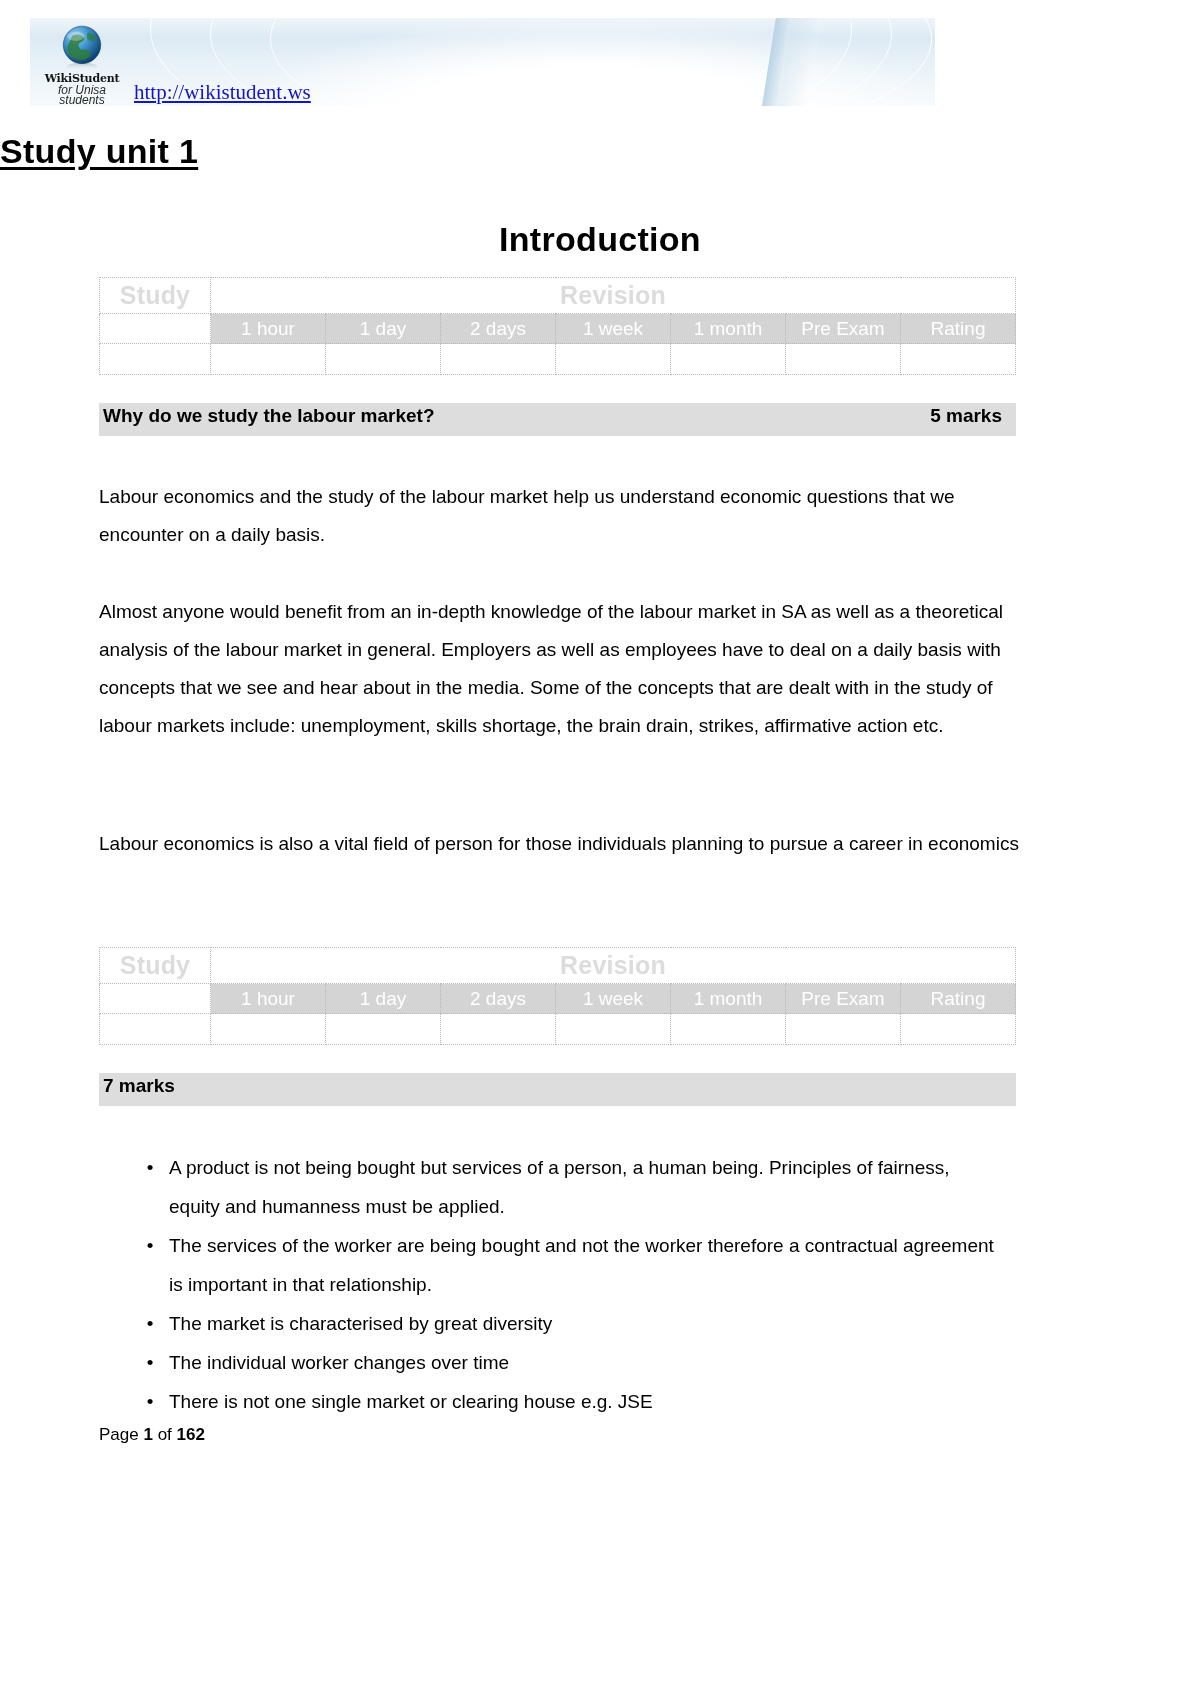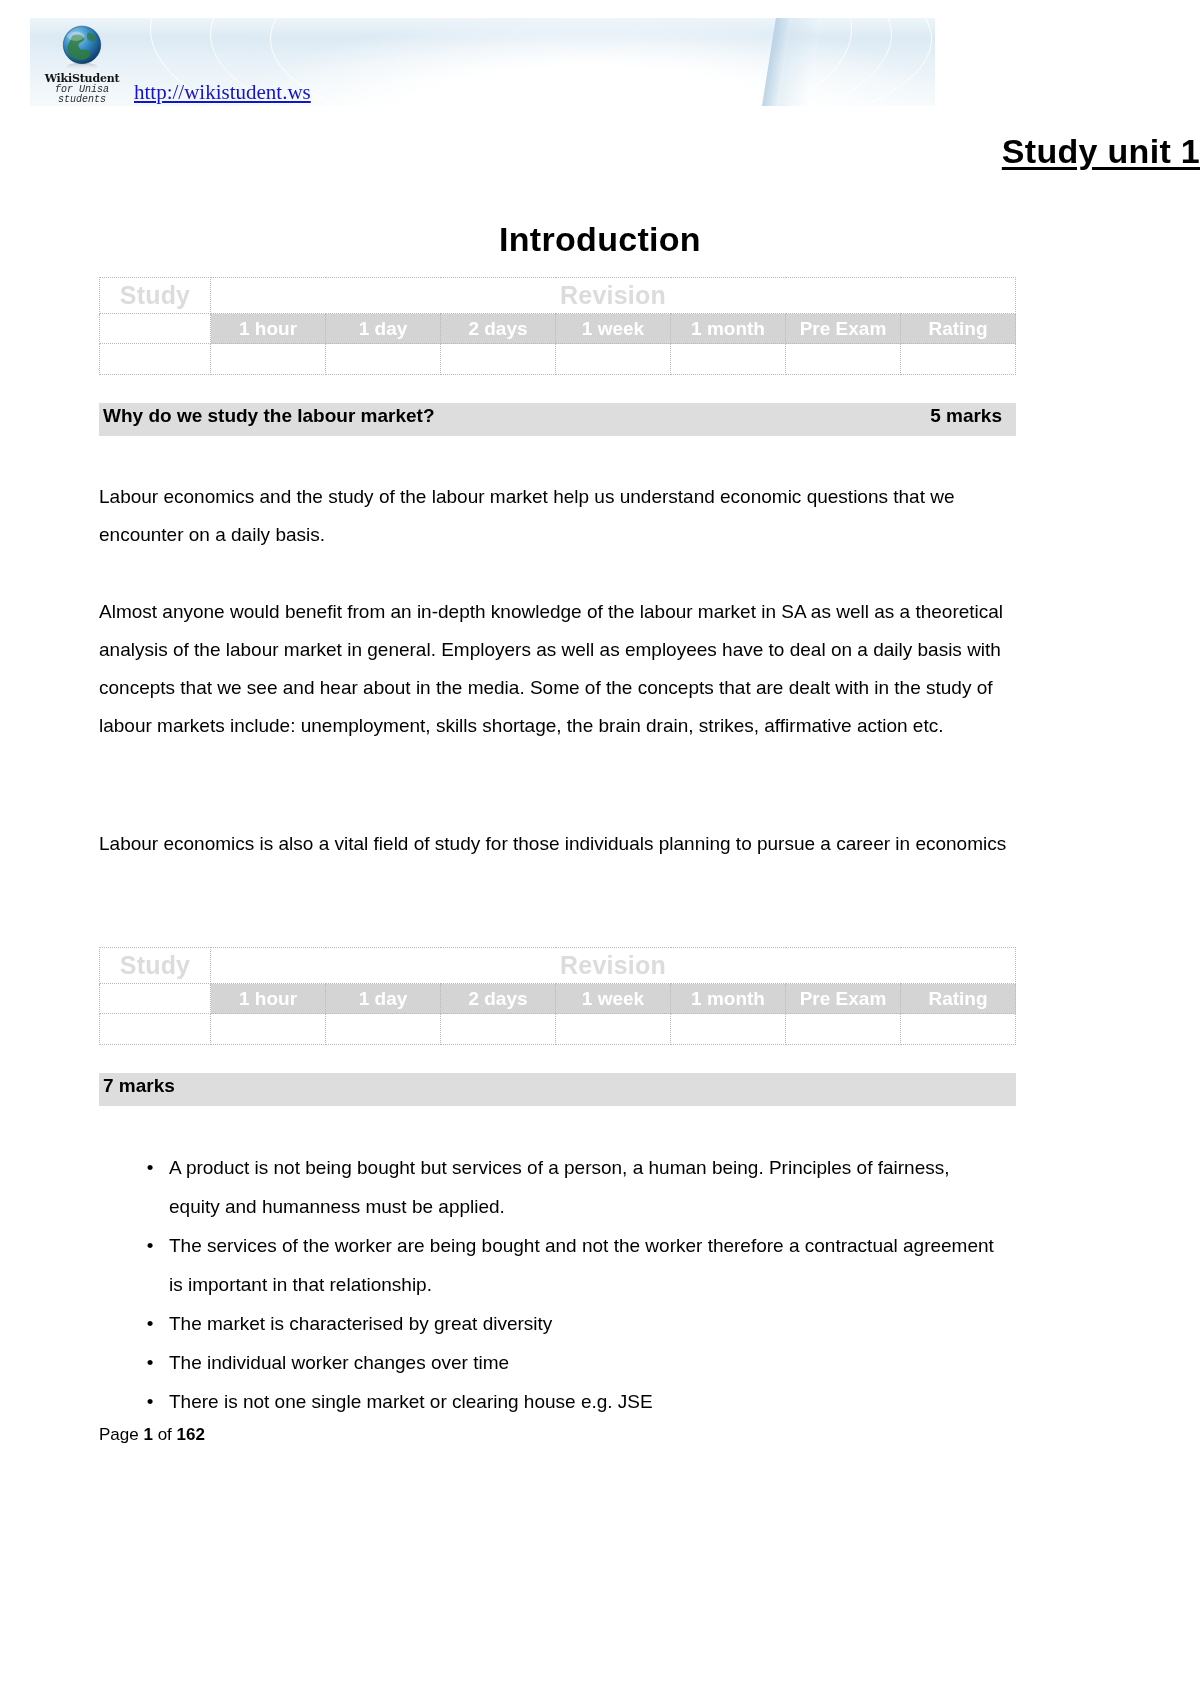--- a/index.html
+++ b/index.html
@@ -75,44 +75,44 @@
   }
   .logo-name {
     font-family: "DejaVu Serif", serif;
     font-weight: bold;
     font-size: 11px;
     line-height: 12px;
     color: #141414;
     letter-spacing: -0.2px;
   }
   .logo-sub {
-    font-family: Liberation Mono, monospace;
+    font-family: Liberation Sans, sans-serif;
     font-style: italic;
-    font-size: 10px;
+    font-size: 12px;
     line-height: 10px;
     color: #2a2a2a;
   }
   .site-url {
     position: absolute;
     left: 104px;
     top: 62px;
     font-family: "Liberation Serif", serif;
     font-size: 21px;
     color: #1414cc;
     text-decoration: underline;
     white-space: nowrap;
   }
 
   
   .doc-title {
     position: absolute;
     left: 0;
     right: 0;
     top: 132px;
-    text-align: right;
+    text-align: left;
     font-size: 34px;
     font-weight: bold;
     letter-spacing: 0.3px;
   }
   .doc-title span {
     text-decoration: underline;
     text-underline-offset: 4px;
   }
   .doc-subtitle {
     position: absolute;
@@ -145,21 +145,21 @@
     font-size: 25px;
     font-weight: bold;
     color: #dcdcdc;
     height: 35px;
     letter-spacing: 0.2px;
   }
   .study-table td.sub-head {
     background: #d4d4d4;
     color: #ffffff;
     font-size: 19px;
-    font-weight: bold;
+    font-weight: normal;
     height: 29px;
     text-align: center;
   }
   .study-table td.blank-cell {
     height: 30px;
     background: #ffffff;
   }
   .study-table td.study-blank {
     background: #ffffff;
   }
@@ -302,21 +302,21 @@
   </tbody>
     </table>
 
   <div class="q-banner" style="top:403px;">
     <div class="q-text">Why do we study the labour market?</div>
     <div class="q-marks">5 marks</div>
   </div>
 
   <div class="para" style="top:478px;">Labour economics and the study of the labour market help us understand economic questions that we encounter on a daily basis.</div>
   <div class="para" style="top:593px;">Almost anyone would benefit from an in-depth knowledge of the labour market in SA as well as a theoretical analysis of the labour market in general. Employers as well as employees have to deal on a daily basis with concepts that we see and hear about in the media. Some of the concepts that are dealt with in the study of labour markets include: unemployment, skills shortage, the brain drain, strikes, affirmative action etc.</div>
-  <div class="para" style="top:825px;">Labour economics is also a vital field of study for those individuals planning to pursue a career in economics</div>
+  <div class="para" style="top:825px;">Labour economics is also a vital field of person for those individuals planning to pursue a career in economics</div>
 
   <table class="study-table" style="top:947px;">
     <tbody>
         <tr>
       <td class="study-head" style="width:110px;">Study</td>
       <td class="revision-head" colspan="7">Revision</td>
     </tr>
     <tr>
       <td class="study-blank"></td>
       <td class="sub-head">1 hour</td>

